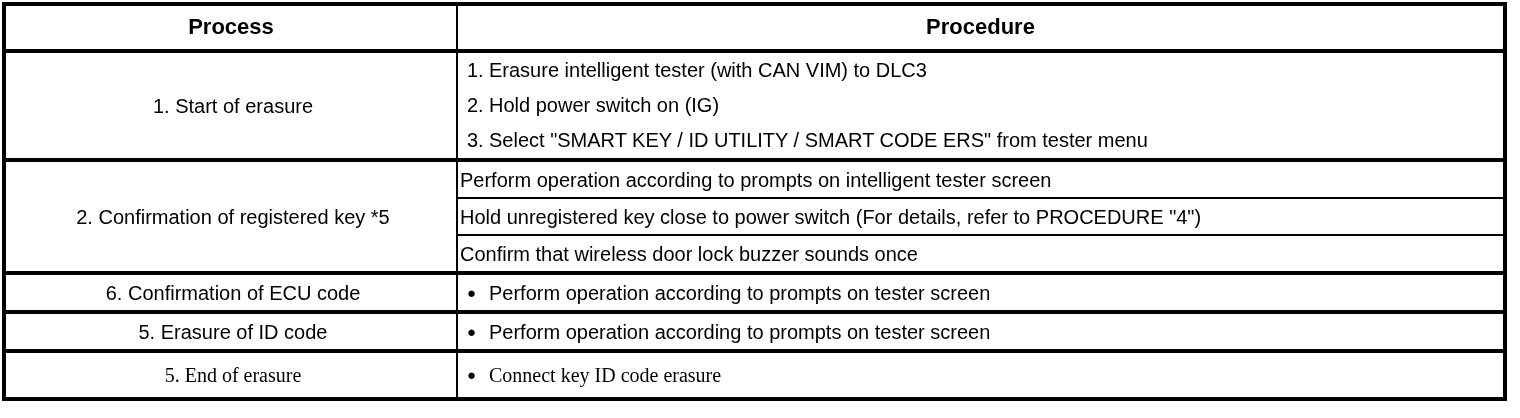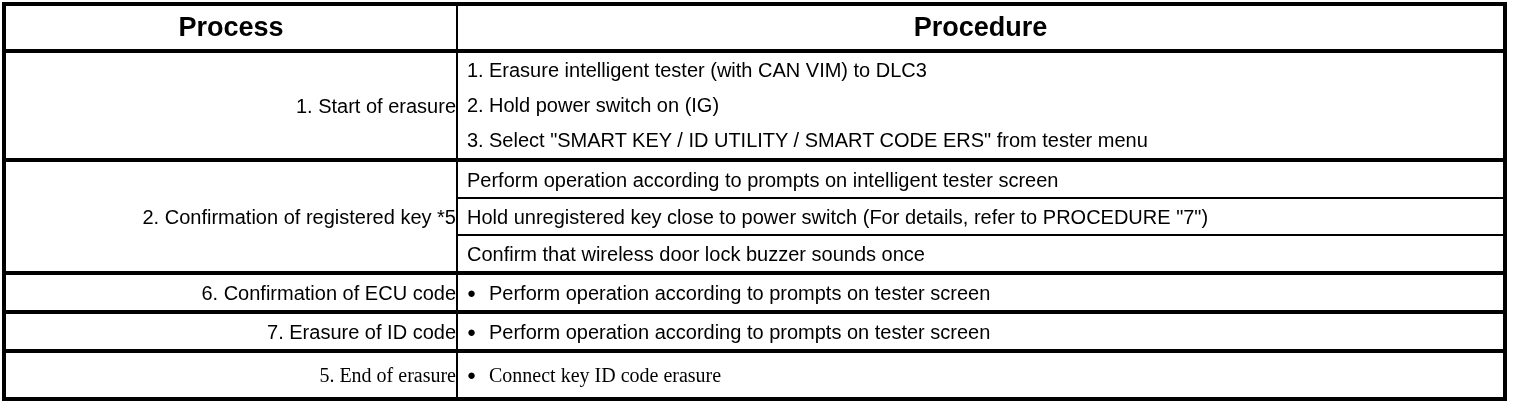--- a/index.html
+++ b/index.html
@@ -24,26 +24,26 @@
   th, td {
     border: 2px solid #000000;
     vertical-align: middle;
     padding: 0;
     font-size: 20px;
     line-height: 1.2;
     overflow: hidden;
   }
   th.col-header {
     font-weight: bold;
-    font-size: 27px;
+    font-size: 22px;
     height: 43px;
   }
   tr.bb4 > th, tr.bb4 > td, td.bb4 { border-bottom-width: 4px; }
   td.process-cell {
-    text-align: right;
+    text-align: center;
     padding-left: 4px;
   }
   tr.row-start > td { height: 103px; }
   tr.sub-row > td { height: 35px; }
   tr.simple-row > td { height: 35px; }
   tr.last-row > td { height: 44px; font-family: Liberation Serif, serif; }
   .steps {
     display: flex;
     flex-direction: column;
     justify-content: center;
@@ -61,21 +61,21 @@
     display: flex;
     align-items: center;
     padding-left: 9px;
   }
   .bullet-line .marker {
     flex: none;
     width: 22px;
     font-size: 15px;
   }
   td.sub-proc-cell {
-    padding-left: 9px;
+    padding-left: 2px;
   }
 </style>
 </head>
 <body>
 
 <table class="proc-table">
   <colgroup>
     <col class="col-process">
     <col class="col-procedure">
   </colgroup>
@@ -104,38 +104,38 @@
         </div>
       </div>
     </td>
   </tr>
 
   <tr class="sub-row">
     <td class="process-cell bb4" rowspan="3">2. Confirmation of registered key *5</td>
     <td class="sub-proc-cell">Perform operation according to prompts on intelligent tester screen</td>
   </tr>
   <tr class="sub-row">
-    <td class="sub-proc-cell">Hold unregistered key close to power switch (For details, refer to PROCEDURE "7")</td>
+    <td class="sub-proc-cell">Hold unregistered key close to power switch (For details, refer to PROCEDURE "4")</td>
   </tr>
   <tr class="sub-row bb4">
     <td class="sub-proc-cell">Confirm that wireless door lock buzzer sounds once</td>
   </tr>
 
   <tr class="simple-row bb4">
     <td class="process-cell">6. Confirmation of ECU code</td>
     <td class="procedure-cell">
       <div class="bullet-line">
         <span class="marker">●</span>
         <span>Perform operation according to prompts on tester screen</span>
       </div>
     </td>
   </tr>
 
   <tr class="simple-row bb4">
-    <td class="process-cell">7. Erasure of ID code</td>
+    <td class="process-cell">5. Erasure of ID code</td>
     <td class="procedure-cell">
       <div class="bullet-line">
         <span class="marker">●</span>
         <span>Perform operation according to prompts on tester screen</span>
       </div>
     </td>
   </tr>
 
   <tr class="last-row">
     <td class="process-cell">5. End of erasure</td>

